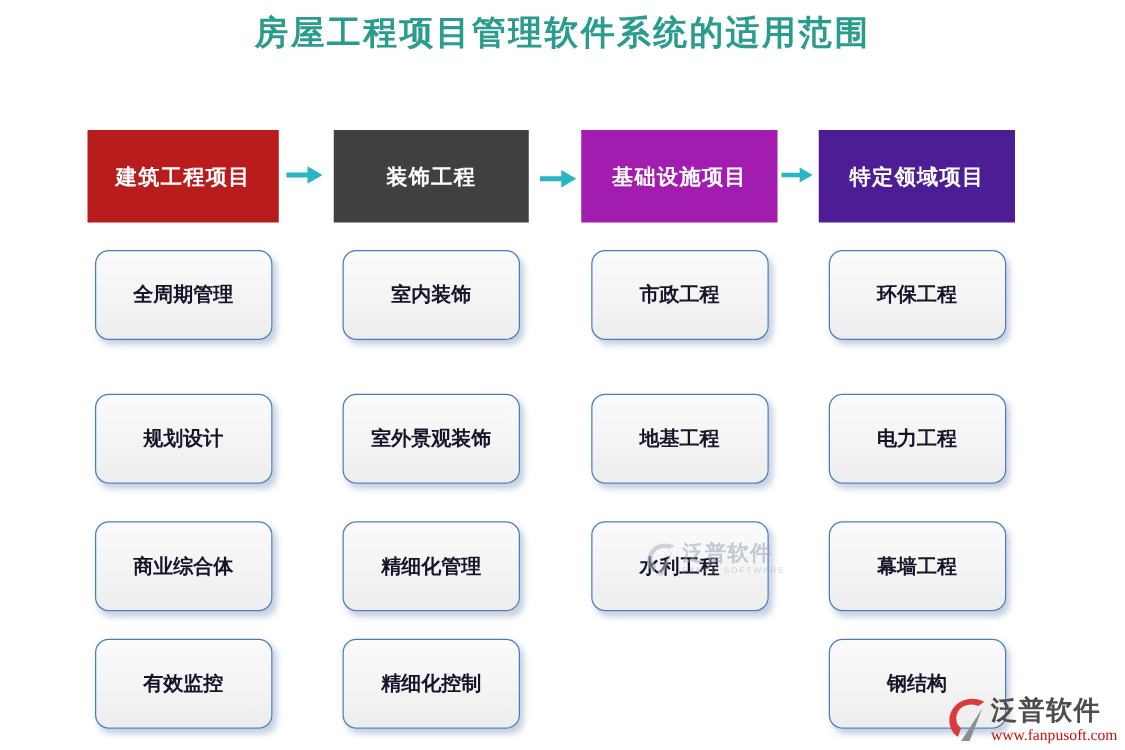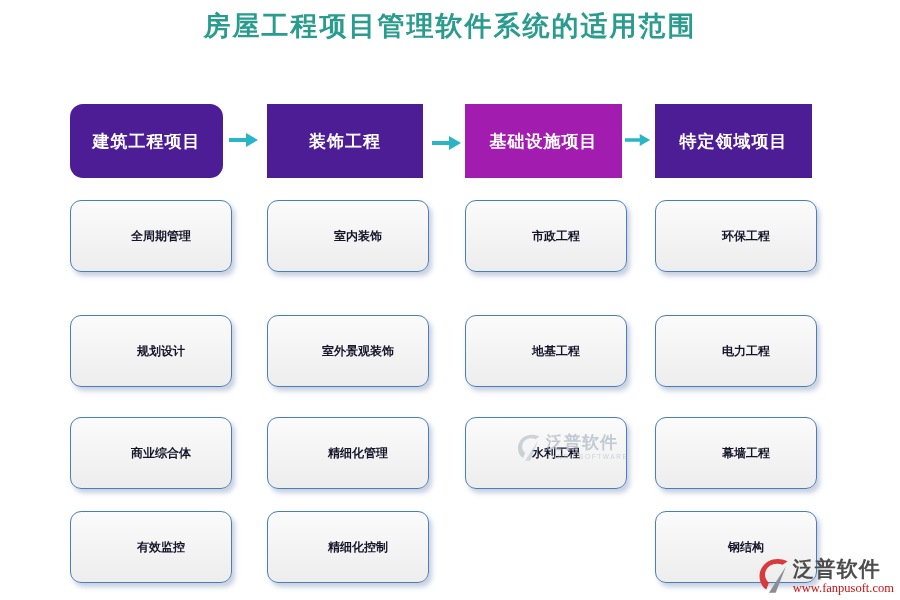--- a/index.html
+++ b/index.html
@@ -9,21 +9,21 @@
          font-size:27px;font-weight:bold;color:#2a9c8e;letter-spacing:2px;
          font-family:"DejaVu Serif",serif;}
   .col{position:absolute;top:104px;}
   .col-header{height:74px;display:flex;align-items:center;justify-content:center;
               color:#ffffff;font-weight:bold;font-size:17px;letter-spacing:1px;}
   .box{width:140px;height:70px;margin:0 auto;
        background:linear-gradient(180deg,#fbfbfb,#ededed);
        border:1.5px solid #4a7ebb;border-radius:11px;
        box-shadow:3px 4px 5px rgba(130,150,185,.45);
        display:flex;align-items:center;justify-content:center;
-       font-size:12px;font-weight:bold;color:#15152a;text-align:left;padding-left:20px;}
+       font-size:16px;font-weight:bold;color:#15152a;text-align:left;}
   .col > .box:nth-child(2){margin-top:22px;}
   .col > .box:nth-child(3){margin-top:43px;}
   .col > .box:nth-child(4){margin-top:30px;}
   .col > .box:nth-child(5){margin-top:22px;}
   .arrow{position:absolute;top:132px;width:30px;height:16px;}
   
   .wm{position:absolute;left:516px;top:432px;display:flex;align-items:center;gap:4px;
       opacity:.55;z-index:5;pointer-events:none;}
   .wm-text{display:flex;flex-direction:column;line-height:1;}
   .wm-name{font-size:17px;font-weight:bold;color:#98a4b4;letter-spacing:1px;}
@@ -36,29 +36,29 @@
              font-family:"Liberation Serif",serif;}
 </style>
 </head>
 <body>
 
 <div class="canvas">
 
   <div class="title">房屋工程项目管理软件系统的适用范围</div>
 
   <div class="col" style="left:70px;width:153px;">
-    <div class="col-header" style="background: #4c1d95; border-radius: 13px;">建筑工程项目</div>
+    <div class="col-header" style="background: #b91c1c;">建筑工程项目</div>
     <div class="box">全周期管理</div>
     <div class="box">规划设计</div>
     <div class="box">商业综合体</div>
     <div class="box">有效监控</div>
   </div>
 
   <div class="col" style="left:267px;width:156px;">
-    <div class="col-header" style="background: #4c1d95;">装饰工程</div>
+    <div class="col-header" style="background: #404040;">装饰工程</div>
     <div class="box">室内装饰</div>
     <div class="box">室外景观装饰</div>
     <div class="box">精细化管理</div>
     <div class="box">精细化控制</div>
   </div>
 
   <div class="col" style="left:465px;width:157px;">
     <div class="col-header" style="background: #a21caf;">基础设施项目</div>
     <div class="box">市政工程</div>
     <div class="box">地基工程</div>

